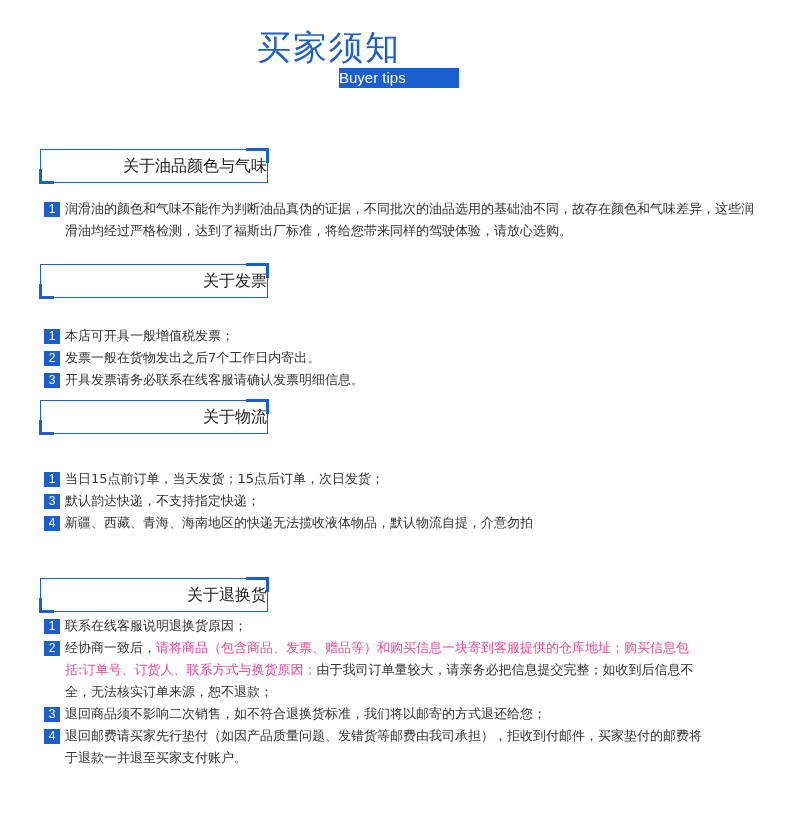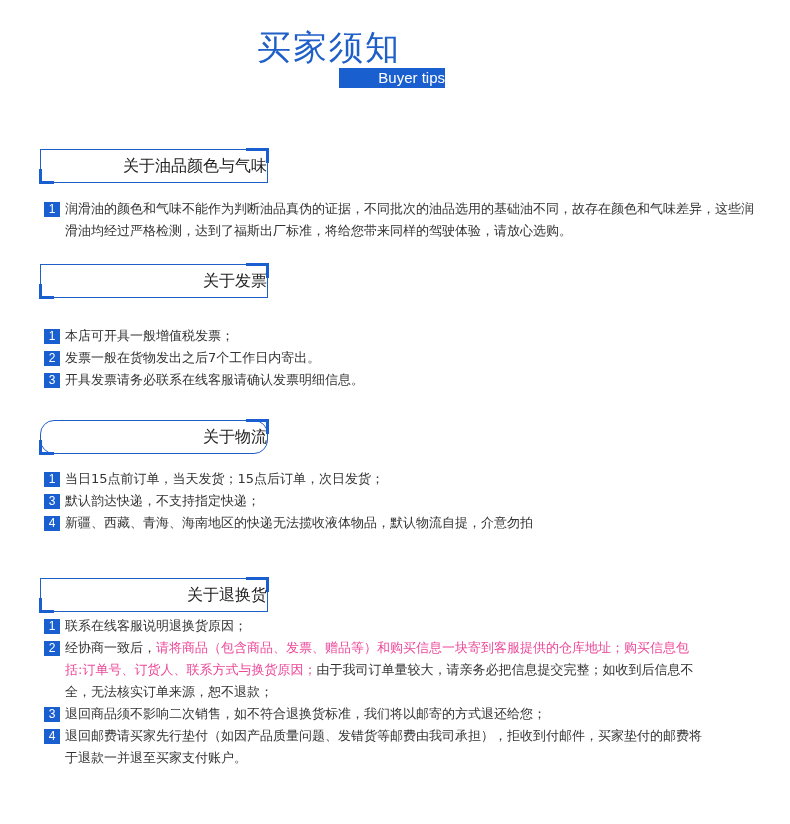--- a/index.html
+++ b/index.html
@@ -1,22 +1,22 @@
 <!DOCTYPE html>
 <html><head>
 <meta charset="utf-8">
 <style>
   html, body { margin: 0; padding: 0; background: #ffffff; }
   body { width: 790px; height: 824px; position: relative; overflow: hidden;
          font-family: "DejaVu Sans", "Liberation Sans", sans-serif; color: #333333; }
   .hdr-title { position: absolute; left: 0; width: 658px; top: 26px; text-align: center;
                font-size: 34px; letter-spacing: 2px; color: #1f5fc8; font-weight: 300; line-height: 42px; }
-  .hdr-sub { position: absolute; left: 339px; top: 68px; width: 106px; height: 20px;
+  .hdr-sub { position: absolute; left: 339px; top: 68px; width: 120px; height: 20px;
              background: #1a5fcf; color: #ffffff; font-family: "Liberation Sans", sans-serif;
-             font-size: 15px; line-height: 20px; text-align: right; }
+             font-size: 15px; line-height: 20px; text-align: left; }
   .sec-box { position: absolute; left: 40px; width: 228px; height: 34px;
              border: 1px solid #1f5fc8; box-sizing: border-box; background: #fff; }
   .sec-box .corner-tr { position: absolute; right: -2px; top: -2px; width: 23px; height: 3px; background: #1a5fcf; }
   .sec-box .corner-tr2 { position: absolute; right: -2px; top: -2px; width: 3px; height: 15px; background: #1a5fcf; }
   .sec-box .corner-bl { position: absolute; left: -2px; bottom: -2px; width: 15px; height: 3px; background: #1a5fcf; }
   .sec-box .corner-bl2 { position: absolute; left: -2px; bottom: -2px; width: 3px; height: 15px; background: #1a5fcf; }
   .sec-label { position: absolute; left: 0; right: 0; top: 0; bottom: 0; text-align: right;
                font-size: 16px; line-height: 32px; color: #222222; }
   .items { position: absolute; left: 44px; width: 730px; font-size: 13px; line-height: 22px; color: #333; }
   .item { position: relative; padding-left: 21px; }
@@ -61,21 +61,21 @@
   <div class="item">
     <span class="num">2</span>
     <span>发票一般在货物发出之后7个工作日内寄出。</span>
   </div>
   <div class="item">
     <span class="num">3</span>
     <span>开具发票请务必联系在线客服请确认发票明细信息。</span>
   </div>
 </div>
 
-<div class="sec-box" style="top:420px;border-radius:14px;">
+<div class="sec-box" style="top:400px;">
   <span class="corner-tr"></span>
   <span class="corner-tr2"></span>
   <span class="corner-bl"></span>
   <span class="corner-bl2"></span>
   <div class="sec-label">关于物流</div>
 </div>
 <div class="items" style="top:468px;">
   <div class="item">
     <span class="num">1</span>
     <span>当日15点前订单，当天发货；15点后订单，次日发货；</span>

